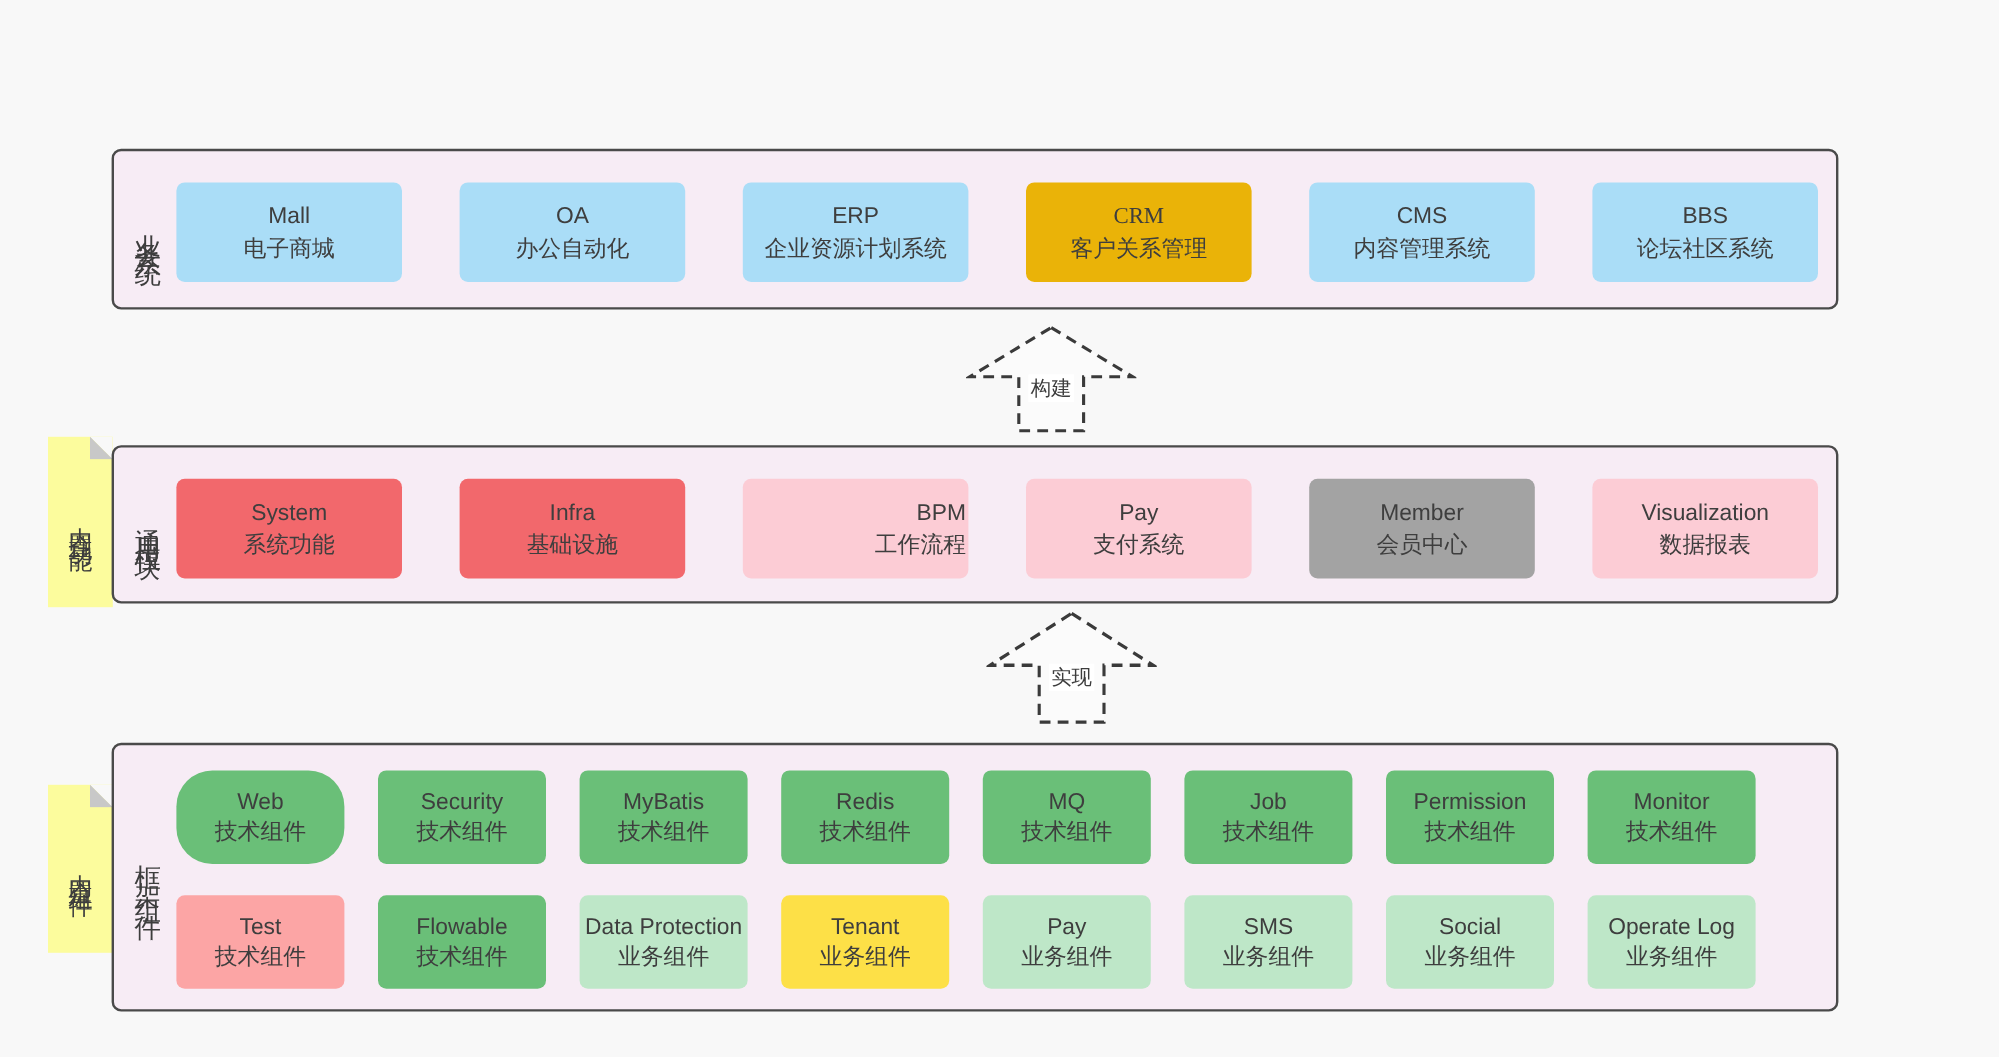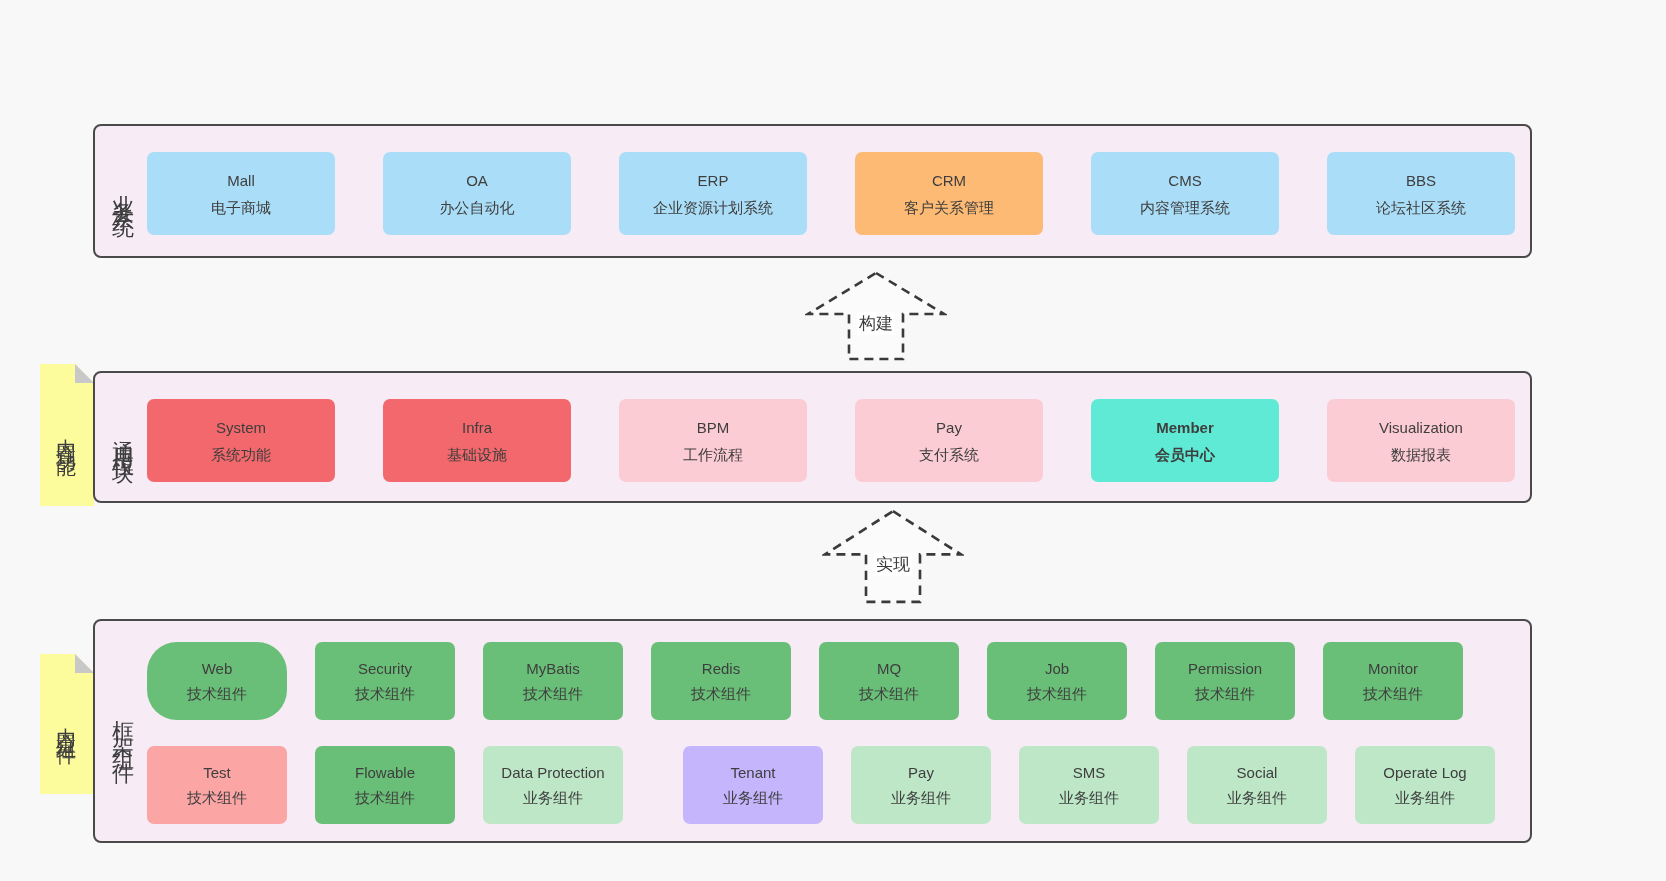--- a/index.html
+++ b/index.html
@@ -31,21 +31,21 @@
   
   .row{position:absolute;left:52px;display:flex;gap:48px;}
   #c1 .row,#c2 .row{top:26px;}
   #c3 .row{gap:28px;}
   #row-comp-1{top:21px;}
   #row-comp-2{top:125px;}
 
   .box{
     border-radius:7px;
     display:flex;flex-direction:column;align-items:center;justify-content:center;
-    text-align:center;font-size:15px;line-height:27px;color:#3e3e3e;
+    text-align:center;font-size:19px;line-height:27px;color:#3e3e3e;
     box-sizing:border-box;padding:2px;
   }
   .box-lg{width:188px;height:83px;}
   .box-sm{width:140px;height:78px;line-height:25px;}
 
   
   .note{position:absolute;width:54px;background:var(--c-note,#fcfc9d);}
   #note1{left:40px;top:364px;height:142px;}
   #note2{left:40px;top:654px;height:140px;}
   .note-text{
@@ -91,21 +91,21 @@
     <div class="box-desc">电子商城</div>
   </div>
         <div class="box box-lg" style="background: rgb(170, 221, 247);">
     <div class="box-name">OA</div>
     <div class="box-desc">办公自动化</div>
   </div>
         <div class="box box-lg" style="background: rgb(170, 221, 247);">
     <div class="box-name">ERP</div>
     <div class="box-desc">企业资源计划系统</div>
   </div>
-        <div class="box box-lg" style="background: #fdba74;">
+        <div class="box box-lg" style="background: #eab308; font-family: Liberation Serif, serif;">
     <div class="box-name">CRM</div>
     <div class="box-desc">客户关系管理</div>
   </div>
         <div class="box box-lg" style="background: rgb(170, 221, 247);">
     <div class="box-name">CMS</div>
     <div class="box-desc">内容管理系统</div>
   </div>
         <div class="box box-lg" style="background: rgb(170, 221, 247);">
     <div class="box-name">BBS</div>
     <div class="box-desc">论坛社区系统</div>
@@ -124,29 +124,29 @@
     <div class="vlabel">通用模块</div>
     <div class="row" id="row-modules">
         <div class="box box-lg" style="background: rgb(242, 104, 108);">
     <div class="box-name">System</div>
     <div class="box-desc">系统功能</div>
   </div>
         <div class="box box-lg" style="background: rgb(242, 104, 108);">
     <div class="box-name">Infra</div>
     <div class="box-desc">基础设施</div>
   </div>
-        <div class="box box-lg" style="background: rgb(252, 204, 213);">
+        <div class="box box-lg" style="background: rgb(252, 204, 213); align-items: flex-end;">
     <div class="box-name">BPM</div>
     <div class="box-desc">工作流程</div>
   </div>
         <div class="box box-lg" style="background: rgb(252, 204, 213);">
     <div class="box-name">Pay</div>
     <div class="box-desc">支付系统</div>
   </div>
-        <div class="box box-lg" style="background: #5eead4; font-weight: bold;">
+        <div class="box box-lg" style="background: #a3a3a3;">
     <div class="box-name">Member</div>
     <div class="box-desc">会员中心</div>
   </div>
         <div class="box box-lg" style="background: rgb(252, 204, 213);">
     <div class="box-name">Visualization</div>
     <div class="box-desc">数据报表</div>
   </div>
       </div>
   </section>
 
@@ -199,21 +199,21 @@
     <div class="box-desc">技术组件</div>
   </div>
         <div class="box box-sm" style="background: rgb(106, 191, 120);">
     <div class="box-name">Flowable</div>
     <div class="box-desc">技术组件</div>
   </div>
         <div class="box box-sm" style="background: rgb(190, 231, 200);">
     <div class="box-name">Data Protection</div>
     <div class="box-desc">业务组件</div>
   </div>
-        <div class="box box-sm" style="background: #c4b5fd; margin-left: 32px;">
+        <div class="box box-sm" style="background: #fde047;">
     <div class="box-name">Tenant</div>
     <div class="box-desc">业务组件</div>
   </div>
         <div class="box box-sm" style="background: rgb(190, 231, 200);">
     <div class="box-name">Pay</div>
     <div class="box-desc">业务组件</div>
   </div>
         <div class="box box-sm" style="background: rgb(190, 231, 200);">
     <div class="box-name">SMS</div>
     <div class="box-desc">业务组件</div>

